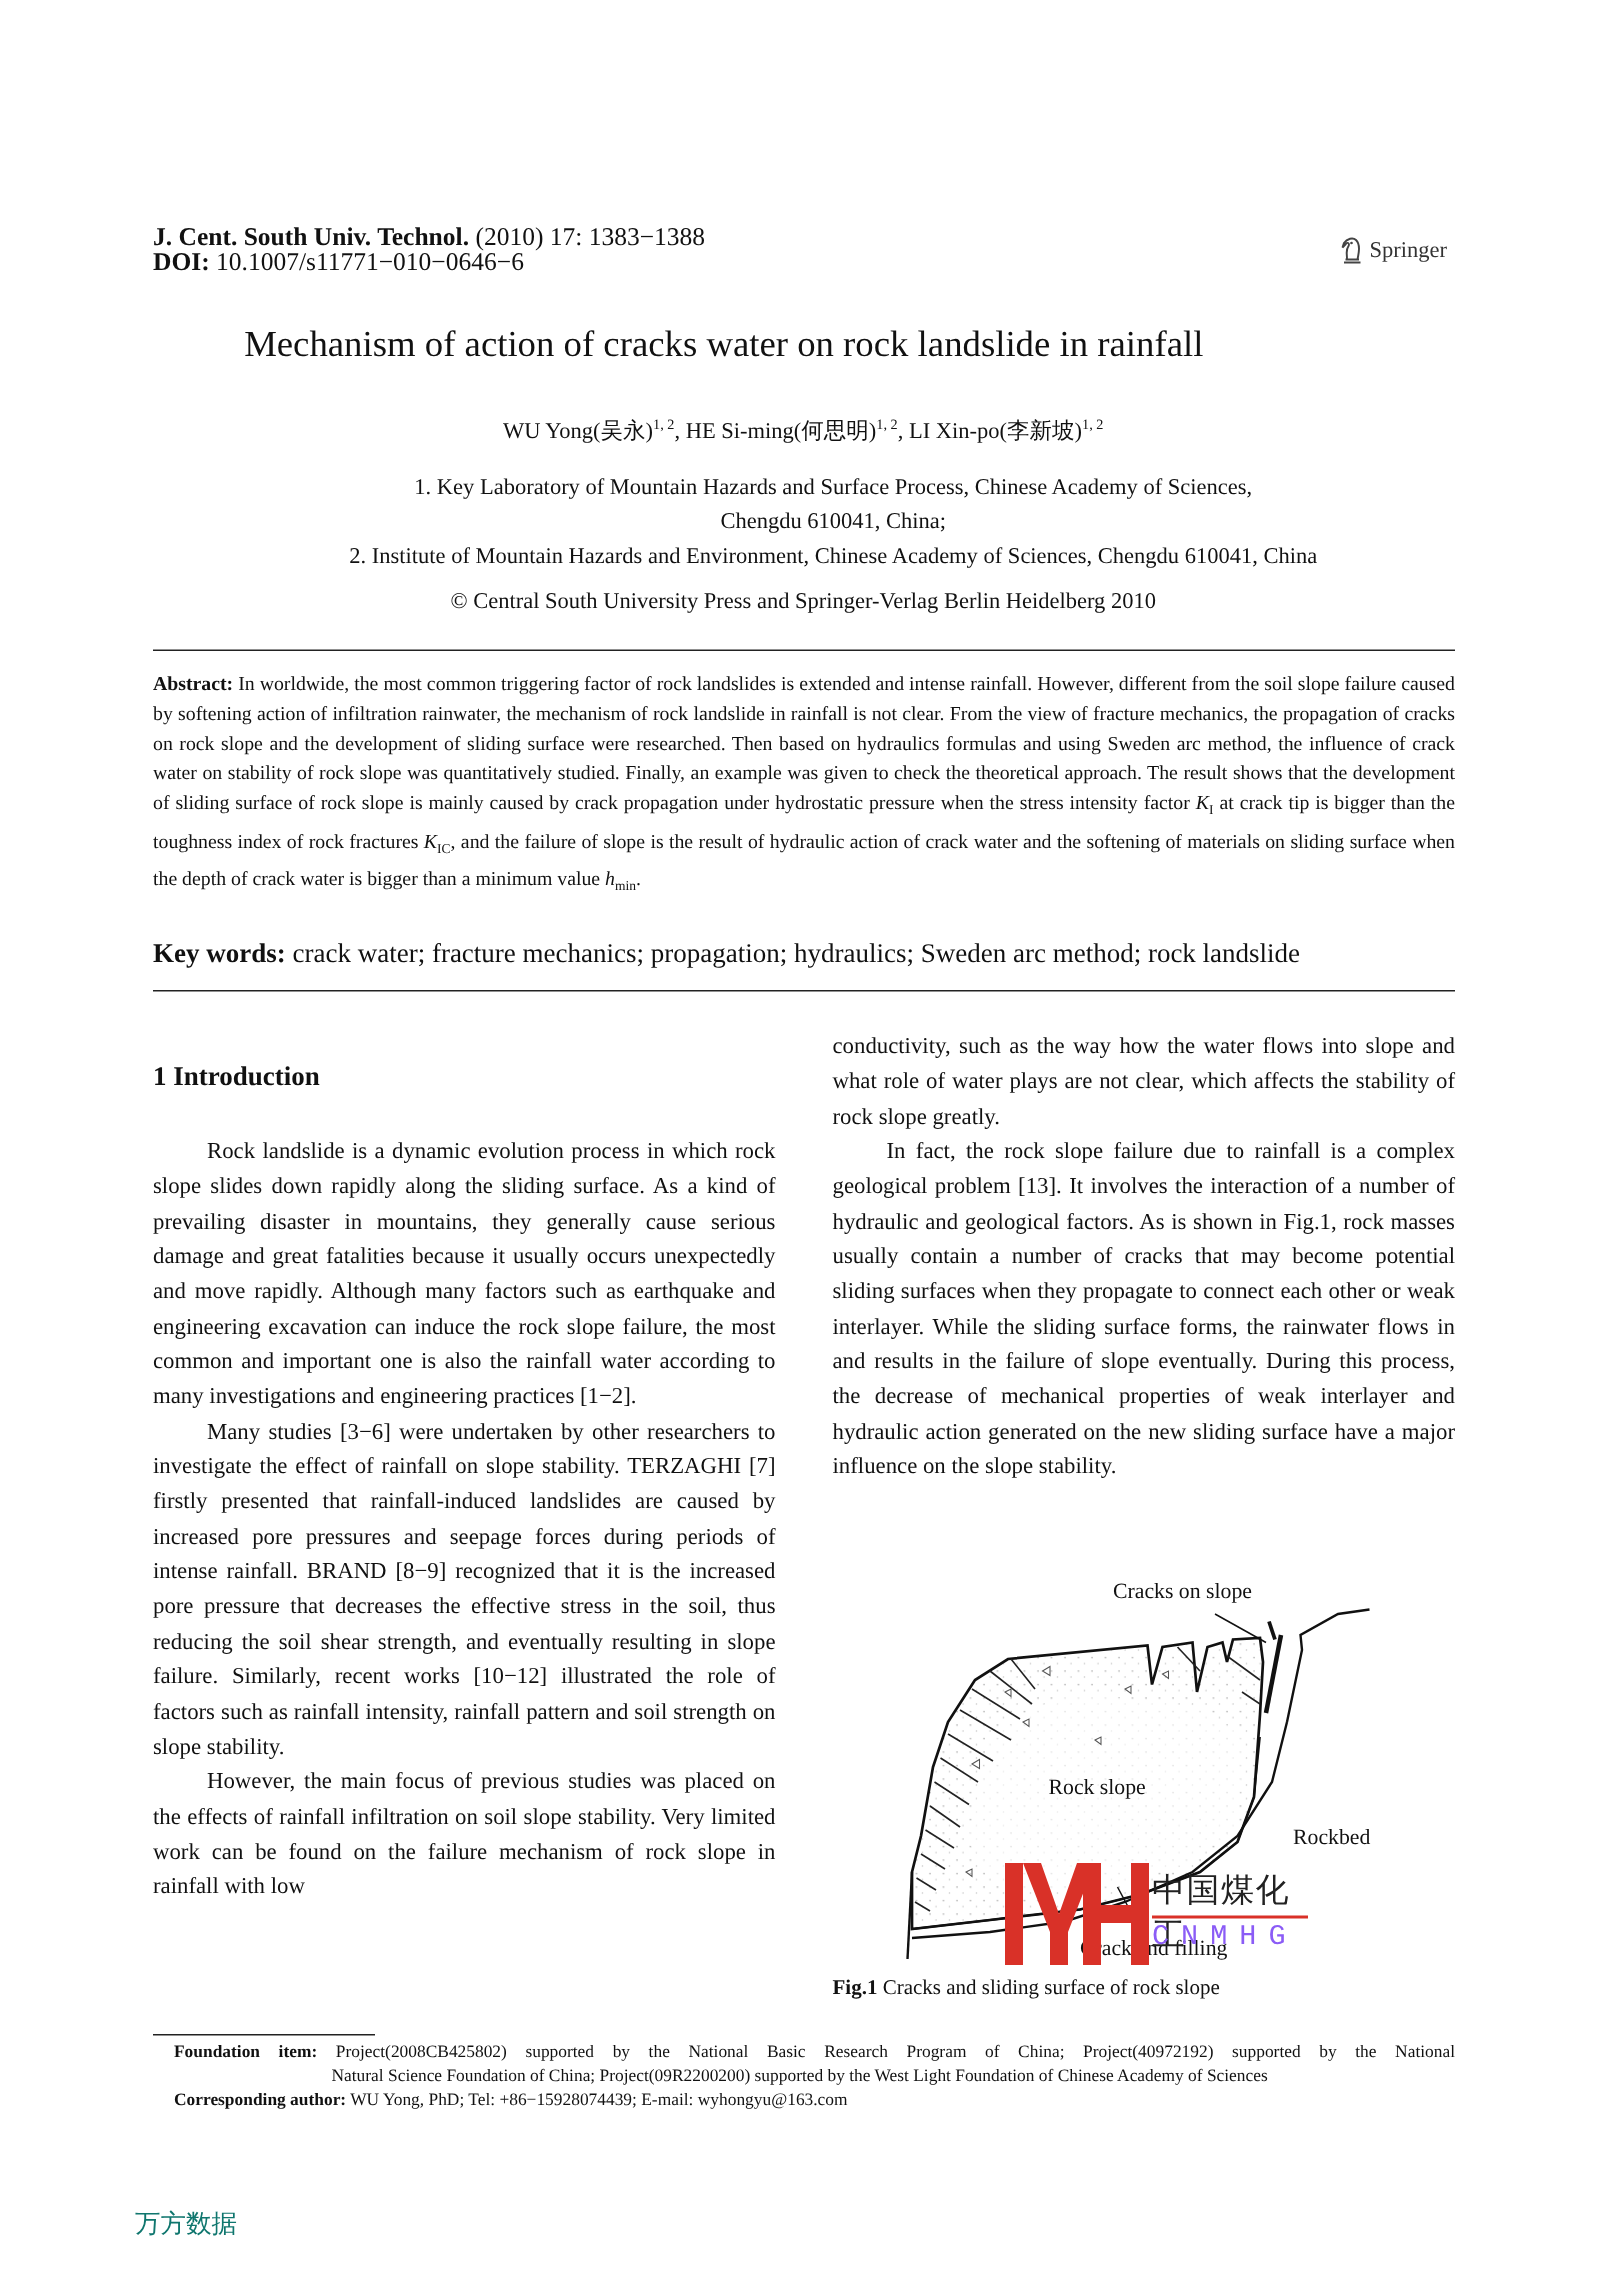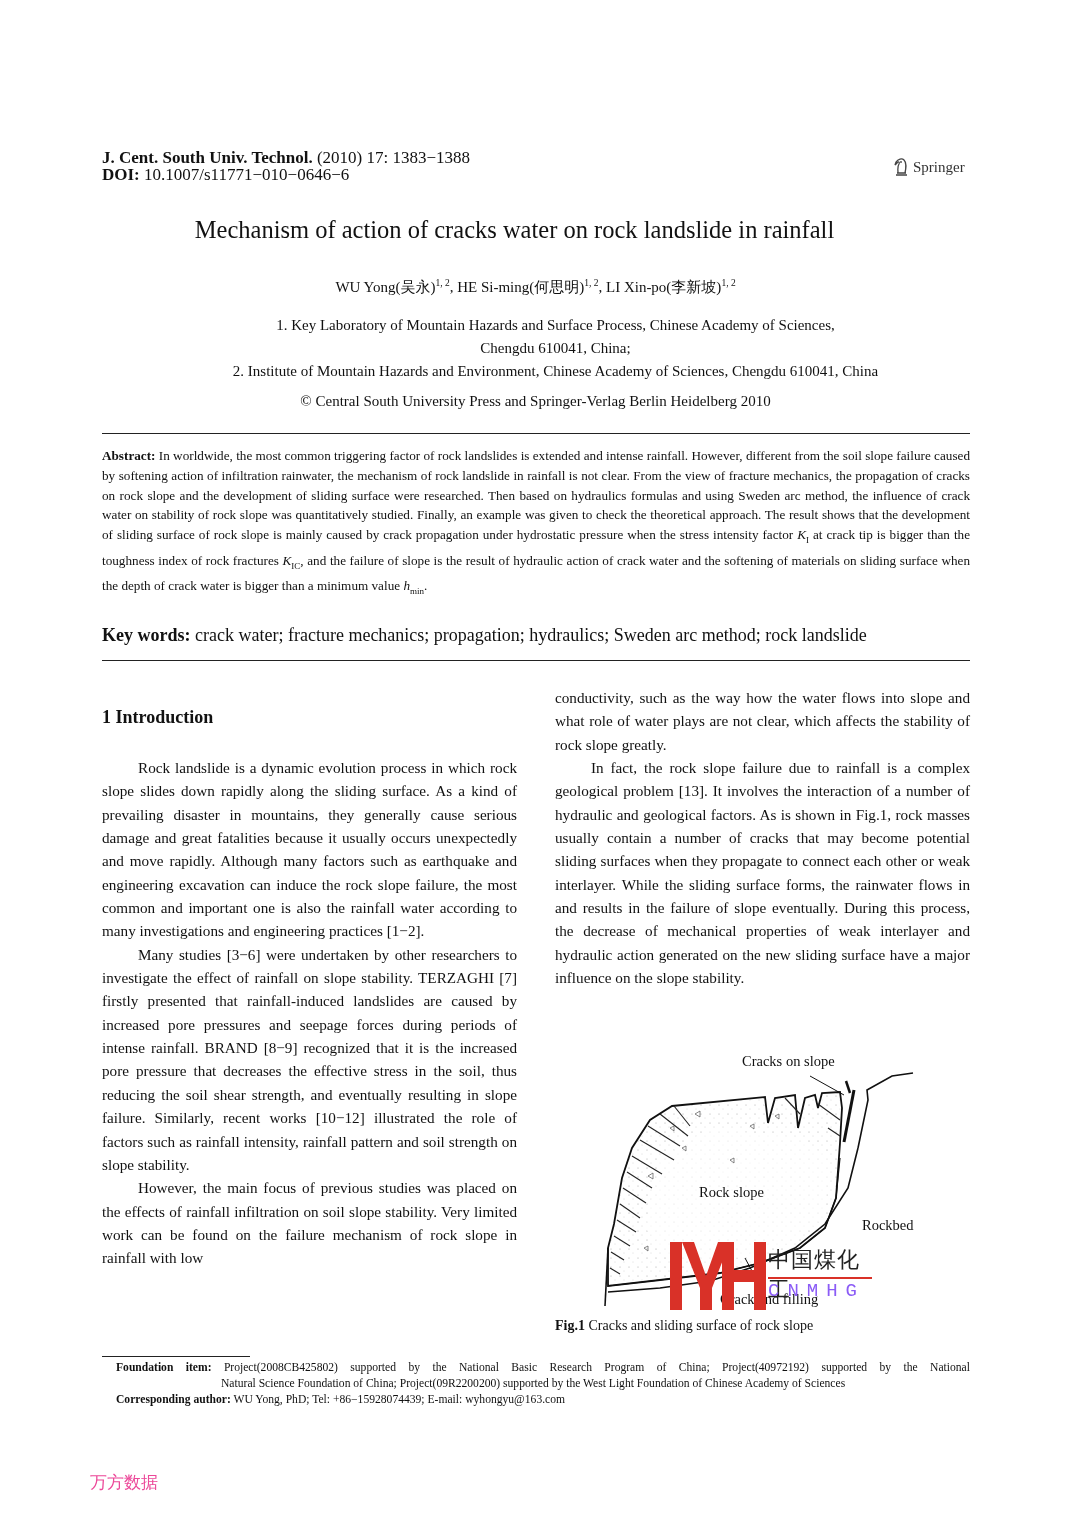--- a/index.html
+++ b/index.html
@@ -5,21 +5,21 @@
   * { box-sizing: border-box; margin: 0; padding: 0; }
   html, body { width: 1071px; height: 1516px; background: #ffffff; }
   body { position: relative; font-family: "Liberation Serif", serif; color: #111; overflow: hidden; }
 
   .journal-info { position: absolute; left: 102px; top: 149px; font-size: 17px; line-height: 17px; }
   .journal-info b { font-weight: bold; }
 
   .springer { position: absolute; left: 893px; top: 157px; display: flex; align-items: center; gap: 3px; font-size: 15px; color: #333; }
   .springer svg { width: 17px; height: 20px; }
 
-  .title { position: absolute; left: 0; width: 965px; top: 216px; text-align: center; font-size: 24.5px; font-weight: normal; margin-left: 32px; }
+  .title { position: absolute; left: 0; width: 965px; top: 216px; text-align: center; font-size: 24.5px; font-weight: normal; }
 
   .authors { position: absolute; left: 0; width: 1071px; top: 278px; text-align: center; font-size: 15px; }
   .authors sup { font-size: 9.5px; vertical-align: 6px; }
 
   .affil { position: absolute; left: 0; width: 1071px; top: 314px; text-align: center; font-size: 15px; line-height: 23px; padding-left: 40px; }
   .copyright { position: absolute; left: 0; width: 1071px; top: 393px; text-align: center; font-size: 15px; }
 
   .hr { position: absolute; left: 102px; width: 868px; height: 1px; background: #222; }
   .hr.top { top: 433px; }
   .hr.bottom { top: 660px; }
@@ -45,21 +45,21 @@
   .footnotes { position: absolute; left: 116px; top: 1360px; width: 854px; font-size: 11.6px; line-height: 16px; }
   .footnotes b { font-weight: bold; margin-top: 20px; }
   .fn-indent { padding-left: 105px; }
   .fn-line { text-align: justify; text-align-last: justify; }
 
   .watermark { position: absolute; left: 670px; top: 1242px; width: 210px; height: 68px; }
   .wm-cn { position: absolute; left: 98px; top: 3px; font-family: "DejaVu Sans", sans-serif; font-size: 22px; color: #222; letter-spacing: 1px; }
   .wm-line { position: absolute; left: 98px; top: 35px; width: 104px; height: 2px; background: #d93128; }
   .wm-en { position: absolute; left: 98px; top: 38px; font-family: Liberation Mono, monospace; font-size: 19px; color: #8b5cf6; letter-spacing: 8px; }
 
-  .wanfang { position: absolute; left: 90px; top: 1471px; font-family: "DejaVu Sans", sans-serif; font-size: 17px; color: #ec4899; }
+  .wanfang { position: absolute; left: 90px; top: 1471px; font-family: "DejaVu Sans", sans-serif; font-size: 17px; color: #0f766e; }
 </style>
 </head>
 <body>
 
 <div class="journal-info">
   <div><b>J. Cent. South Univ. Technol.</b><span> (2010) 17: 1383−1388</span></div>
   <div><b>DOI:</b><span> 10.1007/s11771−010−0646−6</span></div>
 </div>
 
 <div class="springer">

